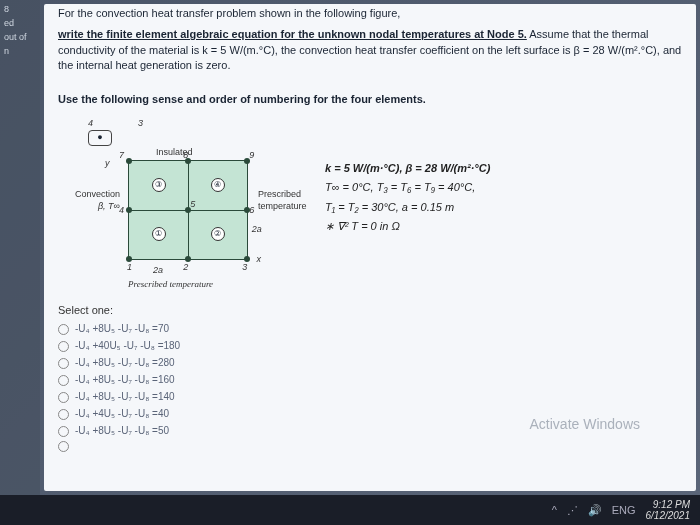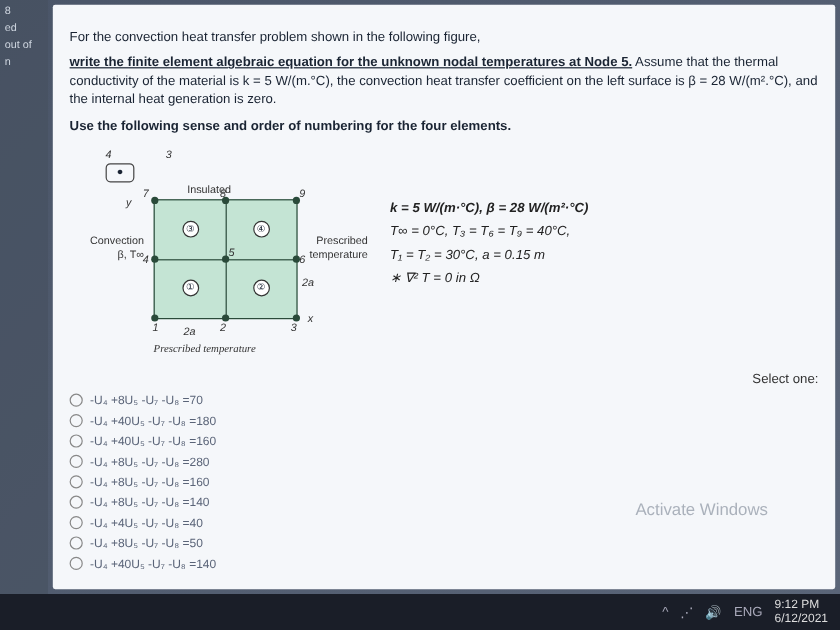--- a/index.html
+++ b/index.html
@@ -21,29 +21,29 @@
     width: 40px;
     background: rgba(70,80,95,0.6);
     padding: 4px;
     font-size: 9px;
     color: #cfd6e0;
   }
   .left-col div { margin-bottom: 4px; }
   .content {
     flex: 1;
     background: #f5f7fa;
-    padding: 20px 14px;
+    padding: 2px 14px;
     font-size: 11px;
     color: #1a2433;
     line-height: 1.4;
     border-radius: 2px;
     margin: 4px;
   }
   .prompt-text { margin-bottom: 6px; }
-  .prompt-line2 { margin-bottom: 6px; }
+  .prompt-line2 { margin-bottom: 18px; }
   .underline { text-decoration: underline; }
   .bold { font-weight: bold; }
   .instruct { font-weight: bold; margin: 6px 0 10px 0; }
   .figure-area {
     display: flex;
     align-items: flex-start;
     margin: 8px 0 12px 40px;
   }
   .diagram {
     width: 180px;
@@ -71,36 +71,36 @@
   .top-lbl { position:absolute; font-size:9px; color:#333; }
   .params {
     margin-left: 47px;
     font-size: 11px;
     font-style: italic;
     color: #222;
     line-height: 1.6;
   }
   .params div { margin-bottom: 2px; }
   .options { margin-top: 10px; font-size: 10px; color: #5a6478; }
-  .options-title { font-size: 11px; color: #333; margin-bottom: 4px; text-align: right; }
+  .options-title { font-size: 11px; color: #333; margin-bottom: 4px; }
   .opt {
-    display:flex; align-items:flex-start; margin-bottom:3px;
+    display:flex; align-items:center; margin-bottom:3px;
   }
   .radio {
     width:11px; height:11px; border:1px solid #888; border-radius:50%;
     margin-right:6px; flex-shrink:0;
   }
   .taskbar {
     position:absolute; bottom:0; left:0; right:0; height:30px;
     background:#1a1e28;
     display:flex; align-items:center; justify-content:flex-end;
     padding:0 10px; gap:10px;
   }
   .tb-icon { color:#aab; font-size:11px; }
-  .tb-time { color:#ddd; font-size:10px; text-align:left; line-height:1.1; }
+  .tb-time { color:#ddd; font-size:10px; text-align:right; line-height:1.1;font-style:italic; }
   .watermark {
     position:absolute; right:60px; bottom:60px; color:rgba(120,130,145,0.6);
     font-size:14px;
   }
   .top-button {
     width:24px; height:16px; border:1.5px solid #444; border-radius:4px;
     display:inline-flex; align-items:center; justify-content:center;
     margin:0 auto 6px auto; font-size:9px;
   }
   .top-row { text-align:left; margin-left:30px; font-size:9px; }
@@ -129,23 +129,23 @@
       <span class="lbl" style="position:static">3</span>
       <br>
       <div class="top-button">●</div>
     </div>
 
     <div class="figure-area">
       <div class="diagram">
         <div class="top-lbl" style="left:58px; top:-14px;">Insulated</div>
         <div class="top-lbl" style="left:-38px; top:28px; text-align:right; width:60px;">
           <div>Convection</div>
-          <div style="">β, T∞</div>
-        </div>
-        <div class="top-lbl" style="left:160px; top:28px;text-align:right;">
+          <div style="font-style:italic">β, T∞</div>
+        </div>
+        <div class="top-lbl" style="left:160px; top:28px;">
           <div>Prescribed</div>
           <div>temperature</div>
         </div>
         <div class="grid-box">
           <div class="vline"></div>
           <div class="hline"></div>
           <div class="circ" style="left:25%; top:25%;">③</div>
           <div class="circ" style="left:75%; top:25%;">④</div>
           <div class="circ" style="left:25%; top:75%;">①</div>
           <div class="circ" style="left:75%; top:75%;">②</div>
@@ -188,45 +188,40 @@
       <div class="opt">
           <span class="radio"></span>
           <span>-U₄ +8U₅ -U₇ -U₈ =70</span>
         </div>
       <div class="opt">
           <span class="radio"></span>
           <span>-U₄ +40U₅ -U₇ -U₈ =180</span>
         </div>
       <div class="opt">
           <span class="radio"></span>
-          <span>-U₄ +40U₅ -U₇ -U₈ =160</span>
-        </div>
-      <div class="opt">
-          <span class="radio"></span>
           <span>-U₄ +8U₅ -U₇ -U₈ =280</span>
         </div>
       <div class="opt">
           <span class="radio"></span>
           <span>-U₄ +8U₅ -U₇ -U₈ =160</span>
         </div>
       <div class="opt">
           <span class="radio"></span>
           <span>-U₄ +8U₅ -U₇ -U₈ =140</span>
         </div>
       <div class="opt">
           <span class="radio"></span>
           <span>-U₄ +4U₅ -U₇ -U₈ =40</span>
         </div>
       <div class="opt">
           <span class="radio"></span>
           <span>-U₄ +8U₅ -U₇ -U₈ =50</span>
         </div>
       <div class="opt">
           <span class="radio"></span>
-          <span>-U₄ +40U₅ -U₇ -U₈ =140</span>
         </div>
     </div>
 
     <div class="watermark">Activate Windows</div>
   </div>
 </div>
 
 <div class="taskbar">
   <span class="tb-icon">^</span>
   <span class="tb-icon">⋰</span>

